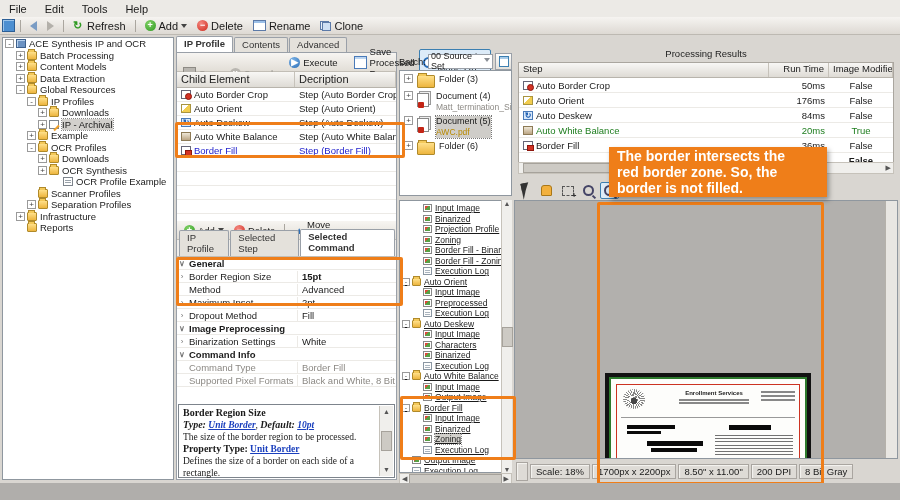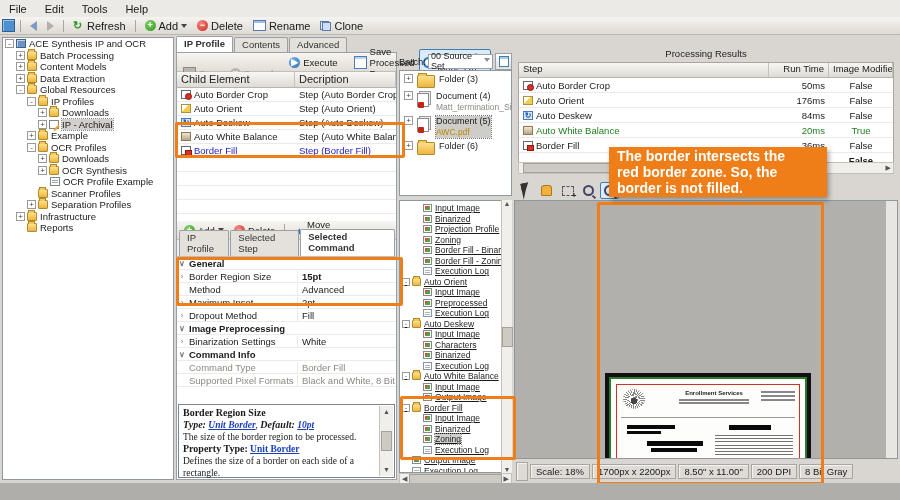--- a/index.html
+++ b/index.html
@@ -271,21 +271,21 @@
       <div class="trow" style="padding-left: 35px;">
         <span class="exp">+</span>
         <span class="ic ic-folder"></span>
         <span>Downloads</span>
       </div>
       <div class="trow" style="padding-left: 35px;">
         <span class="exp">+</span>
         <span class="ic ic-folder"></span>
         <span>OCR Synthesis</span>
       </div>
-      <div class="trow" style="padding-left: 36px;">
+      <div class="trow" style="padding-left: 49px;">
         <span class="exp none"></span>
         <span class="ic ic-doc"></span>
         <span>OCR Profile Example</span>
       </div>
       <div class="trow" style="padding-left: 24px;">
         <span class="exp none"></span>
         <span class="ic ic-folder"></span>
         <span>Scanner Profiles</span>
       </div>
       <div class="trow" style="padding-left: 24px;">

